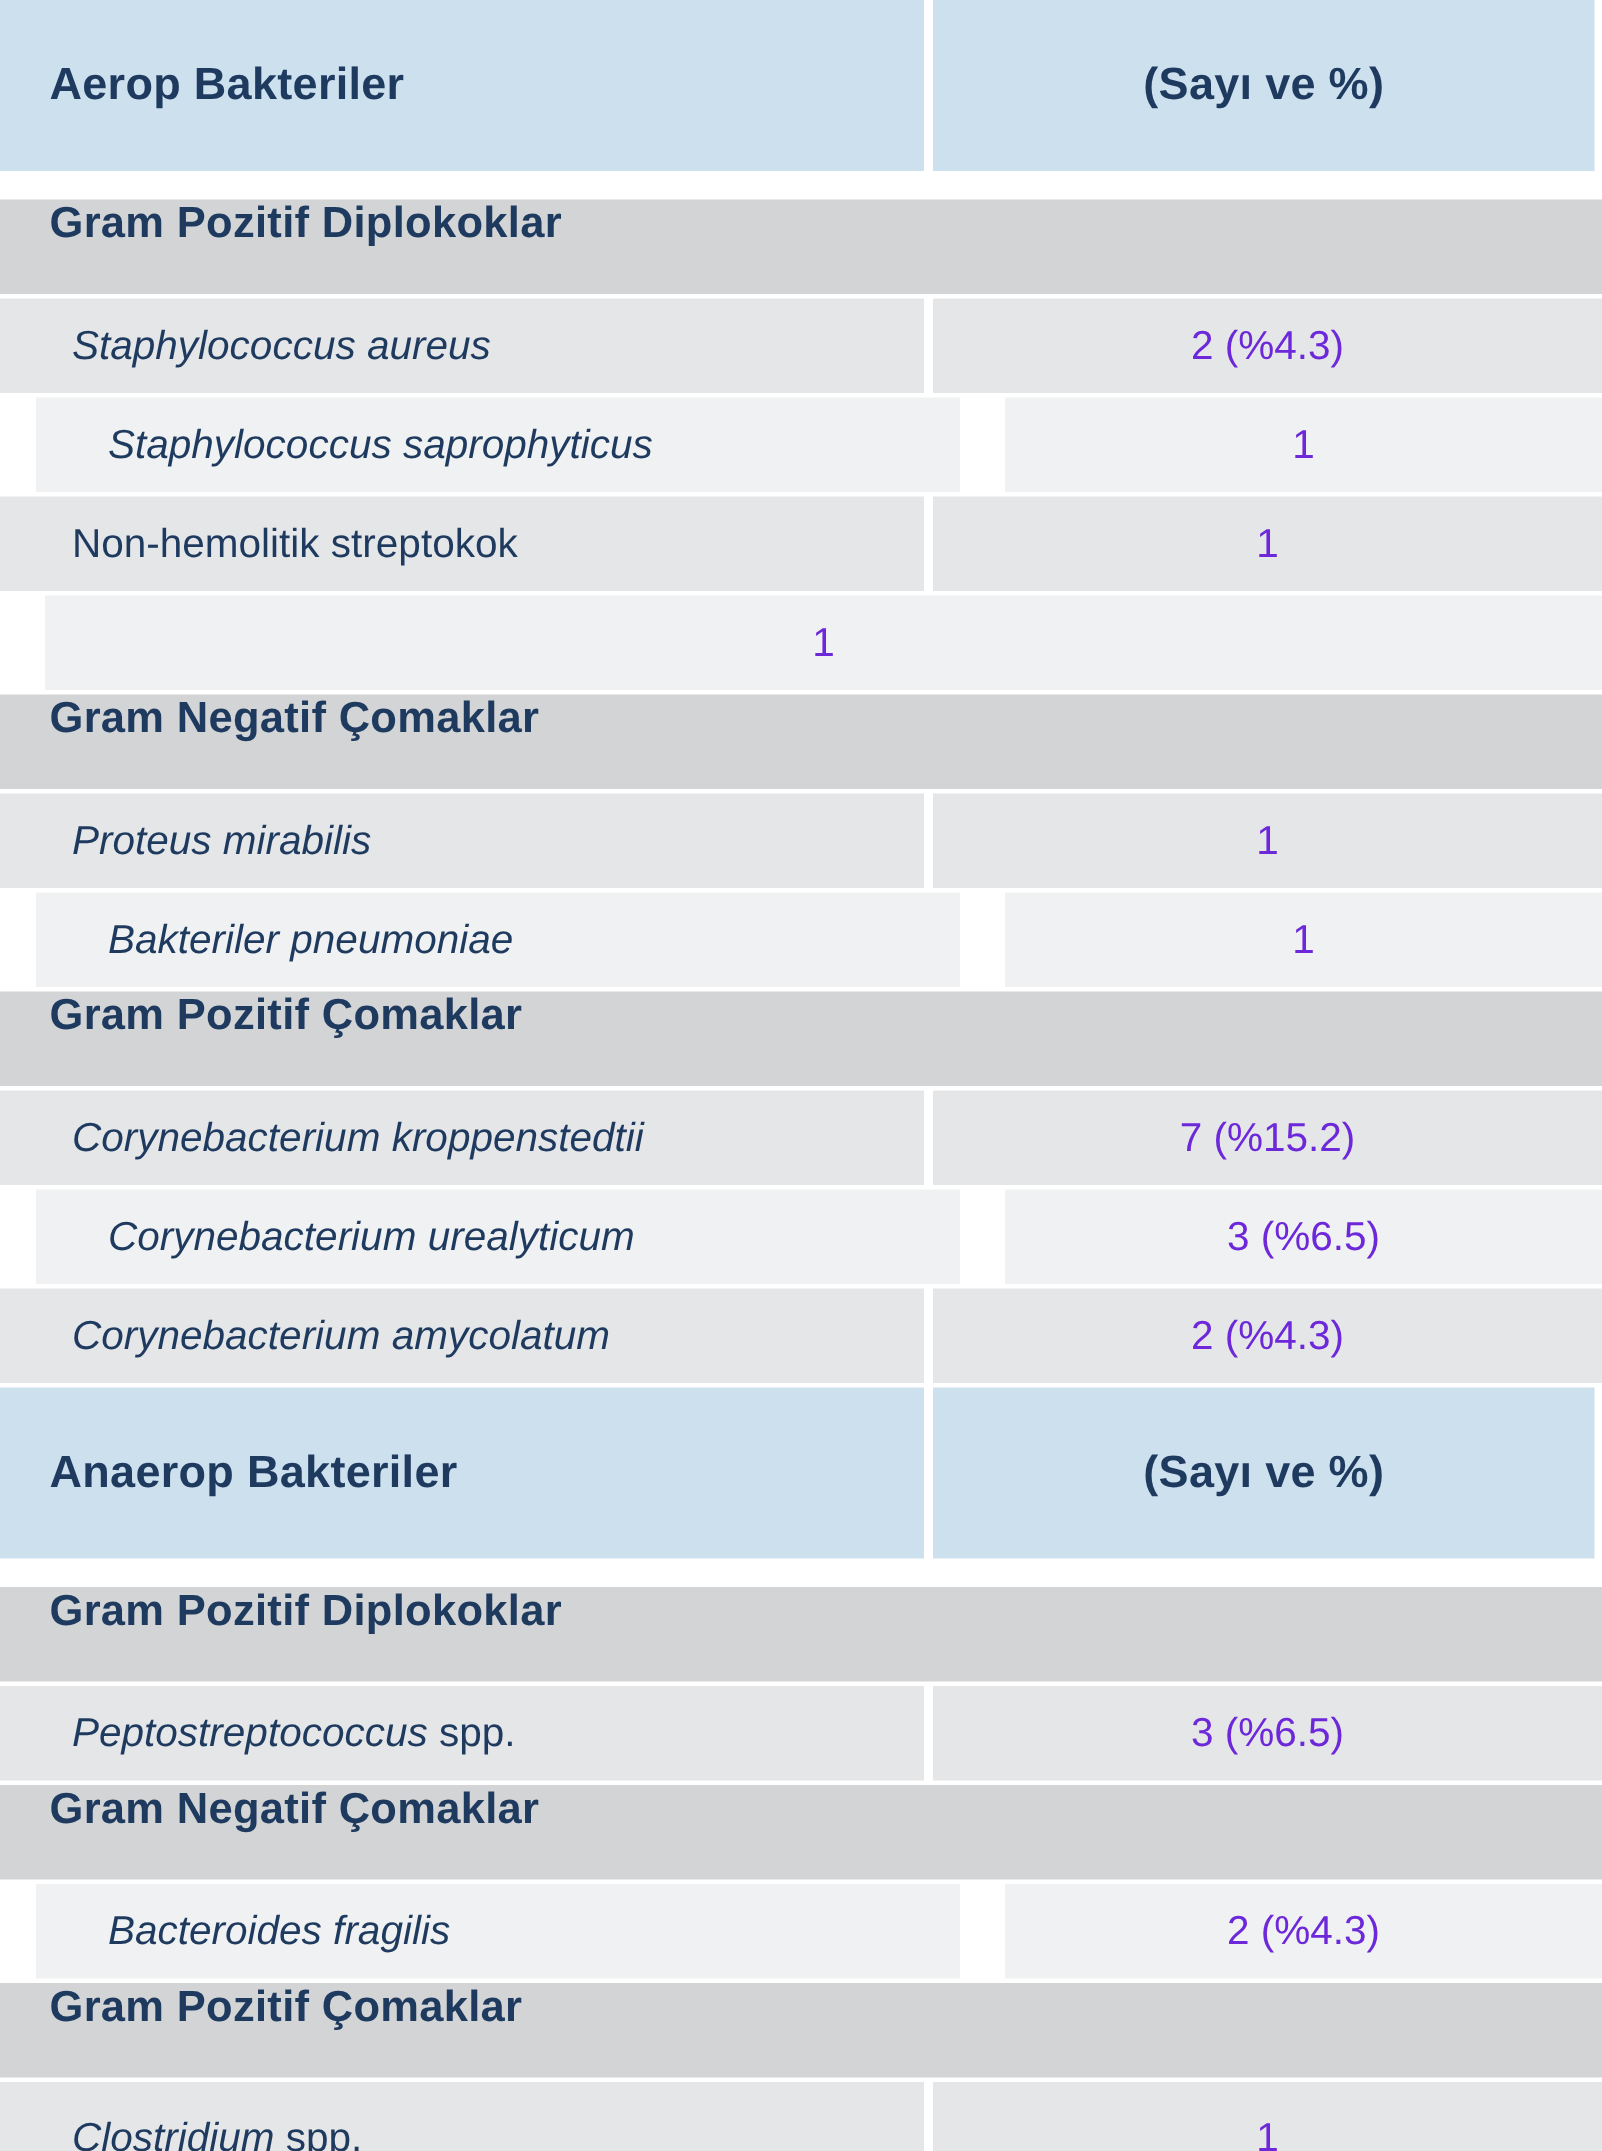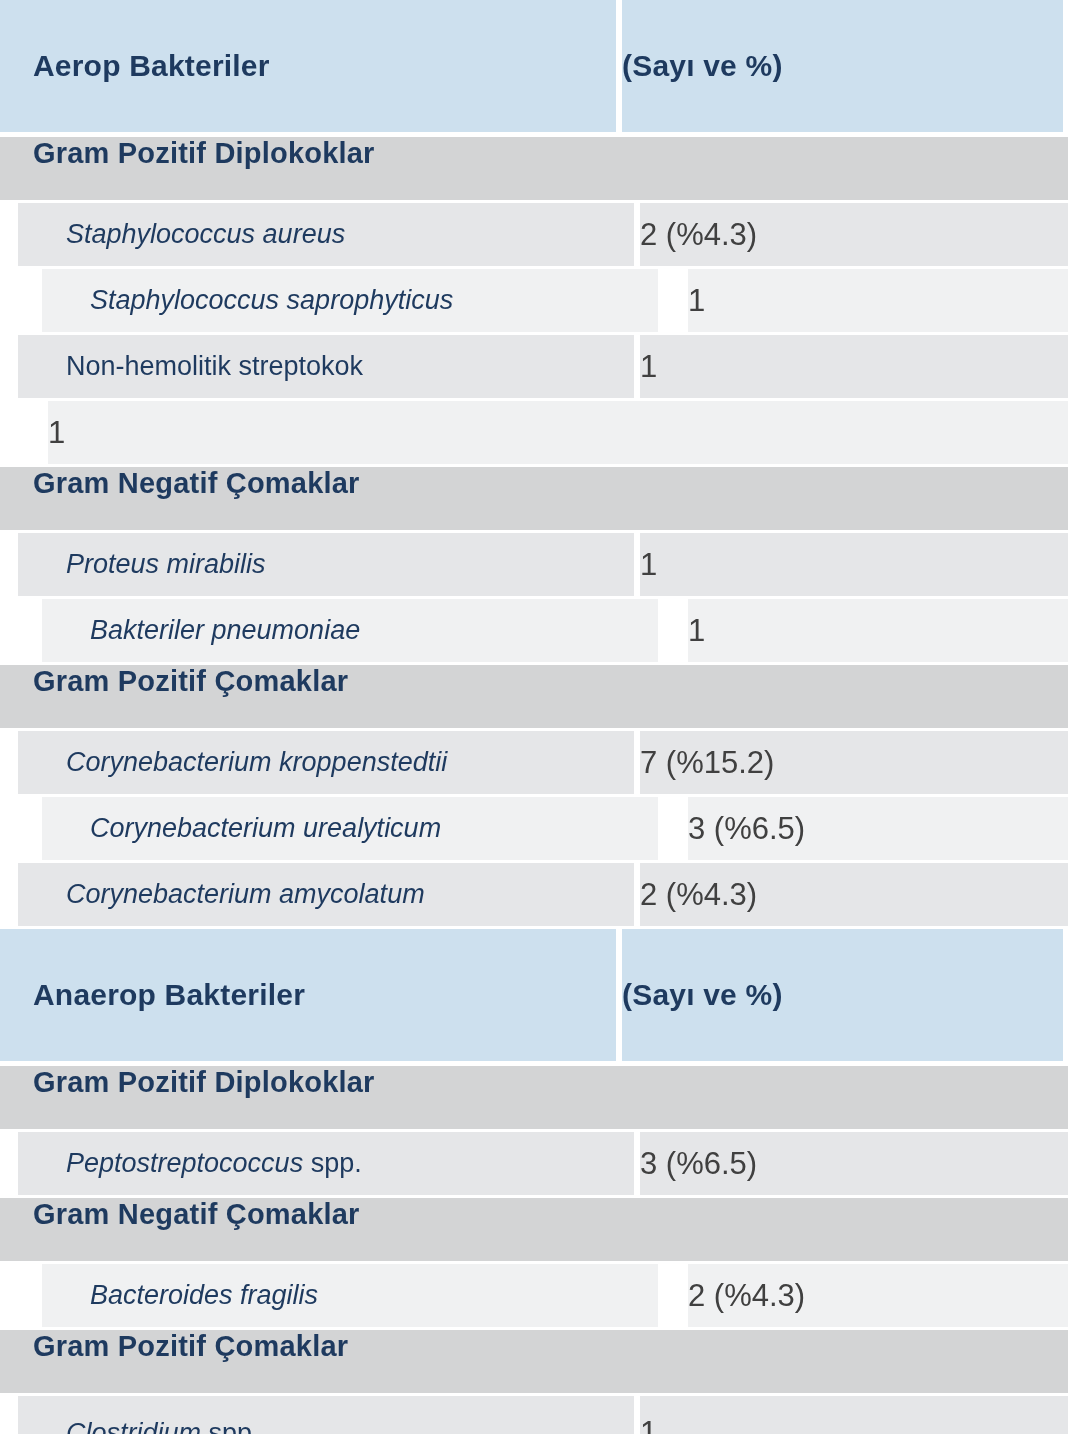--- a/index.html
+++ b/index.html
@@ -4,43 +4,43 @@
 <style>
   * { margin:0; padding:0; box-sizing:border-box; }
   html,body { width:1068px; height:1434px; overflow:hidden; background:#ffffff;
               font-family:"Liberation Sans", sans-serif; }
   .tbl { width:1068px; }
 
   
   .row { display:flex; margin-bottom:3px; }
   .cell-l { width:616px; display:flex; align-items:center; }
   .vgap   { width:6px; background:#ffffff; }
-  .cell-r { flex:1; display:flex; align-items:center; justify-content:flex-start; }
-
-  
-  .hdr { height:132px; margin-bottom:5px; }
+  .cell-r { flex:1; display:flex; align-items:center; justify-content:center; }
+
+  
+  .hdr { height:114px; margin-bottom:19px; }
   .hdr .cell-l { background:#cde0ee; padding-left:33px; }
   .hdr .cell-r { background:#cde0ee; margin-right:5px; }
   .hdr-text { font-weight:bold; font-size:30px; color:#1e3a5f; letter-spacing:0.2px; }
 
   
   .sec { height:63px; background:#d3d4d5; display:flex; 
          padding-left:33px; margin-bottom:3px; }
   .sec-text { font-weight:bold; font-size:29px; color:#1e3a5f; letter-spacing:0.2px; }
 
   
-  .data { height:63px;padding-left:18px; }
+  .data { height:63px; }
   .data.last { height:74px; margin-bottom:16px; }
   .data .cell-l { padding-left:48px; }
   .dark  .cell-l, .dark  .cell-r { background:#e5e6e8; }
   .light .cell-l, .light .cell-r { background:#f0f1f2;margin-left:24px; }
   .sp    { font-size:27px; color:#1e3a5f; }
   .it    { font-style:italic; }
   .rm    { font-style:normal; }
-  .val   { font-size:31px; color:#404040; }
+  .val   { font-size:27px; color:#6d28d9; }
 </style>
 </head>
 <body>
 
 <div class="tbl">
 
   <div class="row hdr">
     <div class="cell-l">
       <span class="hdr-text">Aerop Bakteriler</span>
     </div>

